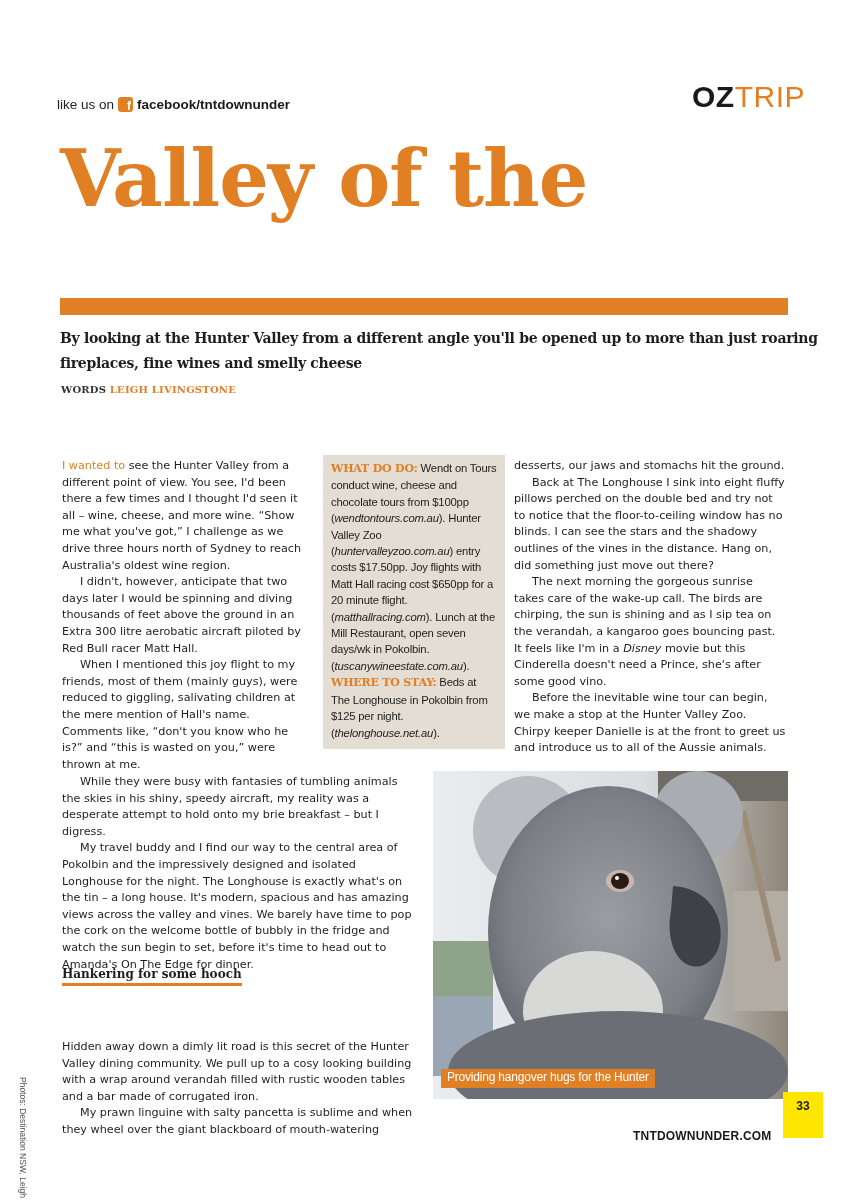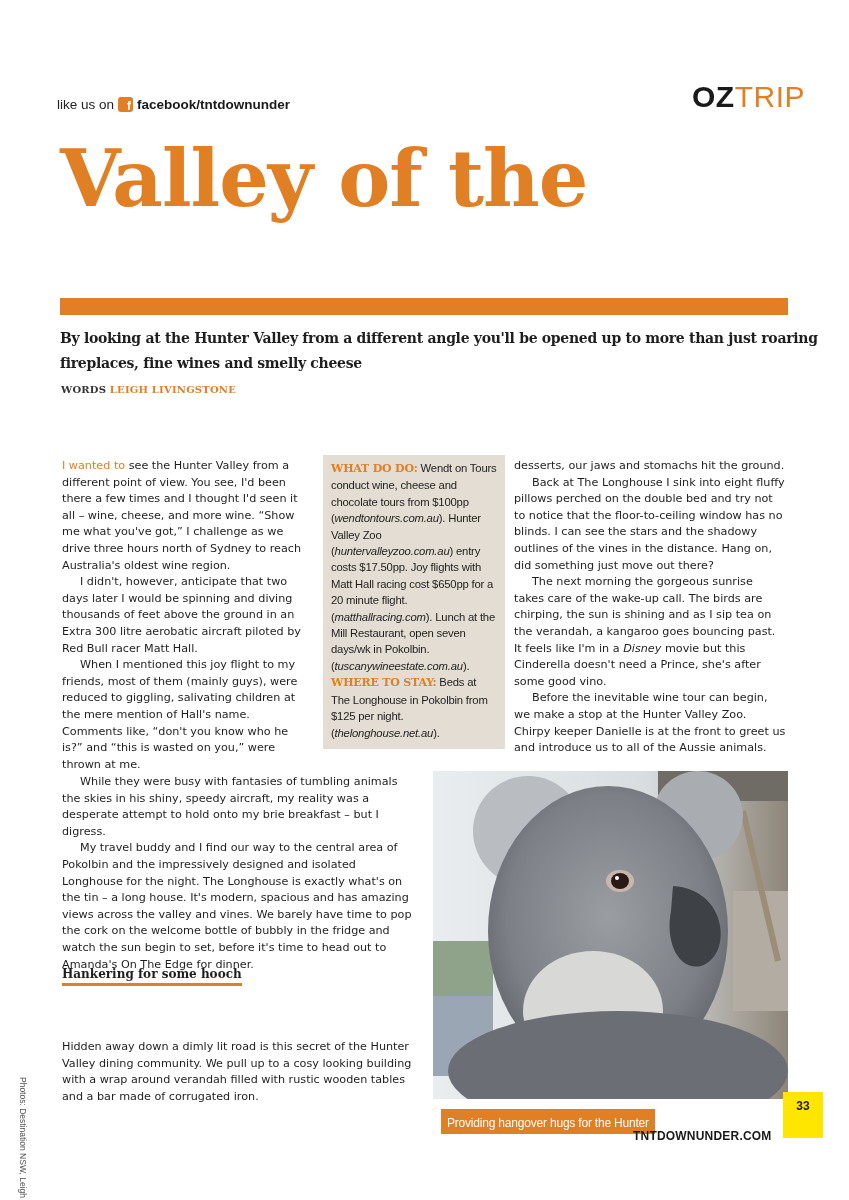--- a/index.html
+++ b/index.html
@@ -36,21 +36,21 @@
   .infobox .kw { font-family: "DejaVu Serif", serif; font-weight: bold; color: #e07f24; font-size: 11px; }
   .infobox em { font-style: italic; }
 
   
   .subhead { left: 62px; top: 967px; font-family: "DejaVu Serif", serif; font-weight: bold; font-size: 12px; color: #1e1e1e; padding-bottom: 2px; border-bottom: 3px solid #e07f24; }
   .col1c { left: 62px; top: 996px; width: 360px; margin-top: 43px; }
 
   
   .photo { left: 433px; top: 771px; width: 355px; height: 328px; overflow: hidden; background: #8d9096; }
   .photo svg { display: block; }
-  .caption { left: 441px; top: 1069px; background: #e07f24; color: #fff; font-family: "Liberation Sans", sans-serif; font-size: 12px; padding: 7px 6px 4px 6px; letter-spacing: -0.2px; margin-top: 40px; }
+  .caption { left: 441px; top: 1069px; background: #e07f24; color: #fff; font-family: "Liberation Sans", sans-serif; font-size: 12px; padding: 1px 6px 4px 6px; letter-spacing: -0.2px; }
 
   
   .credit { left: 28px; top: 1077px; transform-origin: left top; transform: rotate(-90deg) rotate(180deg); font-family: "Liberation Sans", sans-serif; font-size: 8.5px; color: #555; white-space: nowrap; }
 
   
   .footer-site { left: 633px; top: 1129px; font-family: "Liberation Sans", sans-serif; font-weight: bold; font-size: 12px; color: #1a1a1a; letter-spacing: 0.2px; }
   .page-num { left: 783px; top: 1092px; width: 40px; height: 46px; background: #ffe600; font-family: "Liberation Sans", sans-serif; font-weight: bold; font-size: 12px; color: #1a1a1a; text-align: center; padding-top: 7px; box-sizing: border-box; }
 </style>
 </head>
 <body>
@@ -95,20 +95,21 @@
 
 <div class="abs body-text col1b">
   <p>While they were busy with fantasies of tumbling animals the skies in his shiny, speedy aircraft, my reality was a desperate attempt to hold onto my brie breakfast – but I digress.</p>
   <p>My travel buddy and I find our way to the central area of Pokolbin and the impressively designed and isolated Longhouse for the night. The Longhouse is exactly what's on the tin – a long house. It's modern, spacious and has amazing views across the valley and vines. We barely have time to pop the cork on the welcome bottle of bubbly in the fridge and watch the sun begin to set, before it's time to head out to Amanda's On The Edge for dinner.</p>
 </div>
 
 <div class="abs subhead">Hankering for some hooch</div>
 
 <div class="abs body-text col1c">
   <p class="noindent">Hidden away down a dimly lit road is this secret of the Hunter Valley dining community. We pull up to a cosy looking building with a wrap around verandah filled with rustic wooden tables and a bar made of corrugated iron.</p>
+  <p>My prawn linguine with salty pancetta is sublime and when they wheel over the giant blackboard of mouth-watering</p>
 </div>
 
 <div class="abs photo">
   <svg width="355" height="328" viewBox="0 0 355 328" xmlns="http://www.w3.org/2000/svg">
     <defs>
       <radialGradient id="fur" cx="0.5" cy="0.45" r="0.6">
         <stop offset="0" stop-color="#9a9ea3"></stop>
         <stop offset="0.7" stop-color="#7c8086"></stop>
         <stop offset="1" stop-color="#5e6268"></stop>
       </radialGradient>

